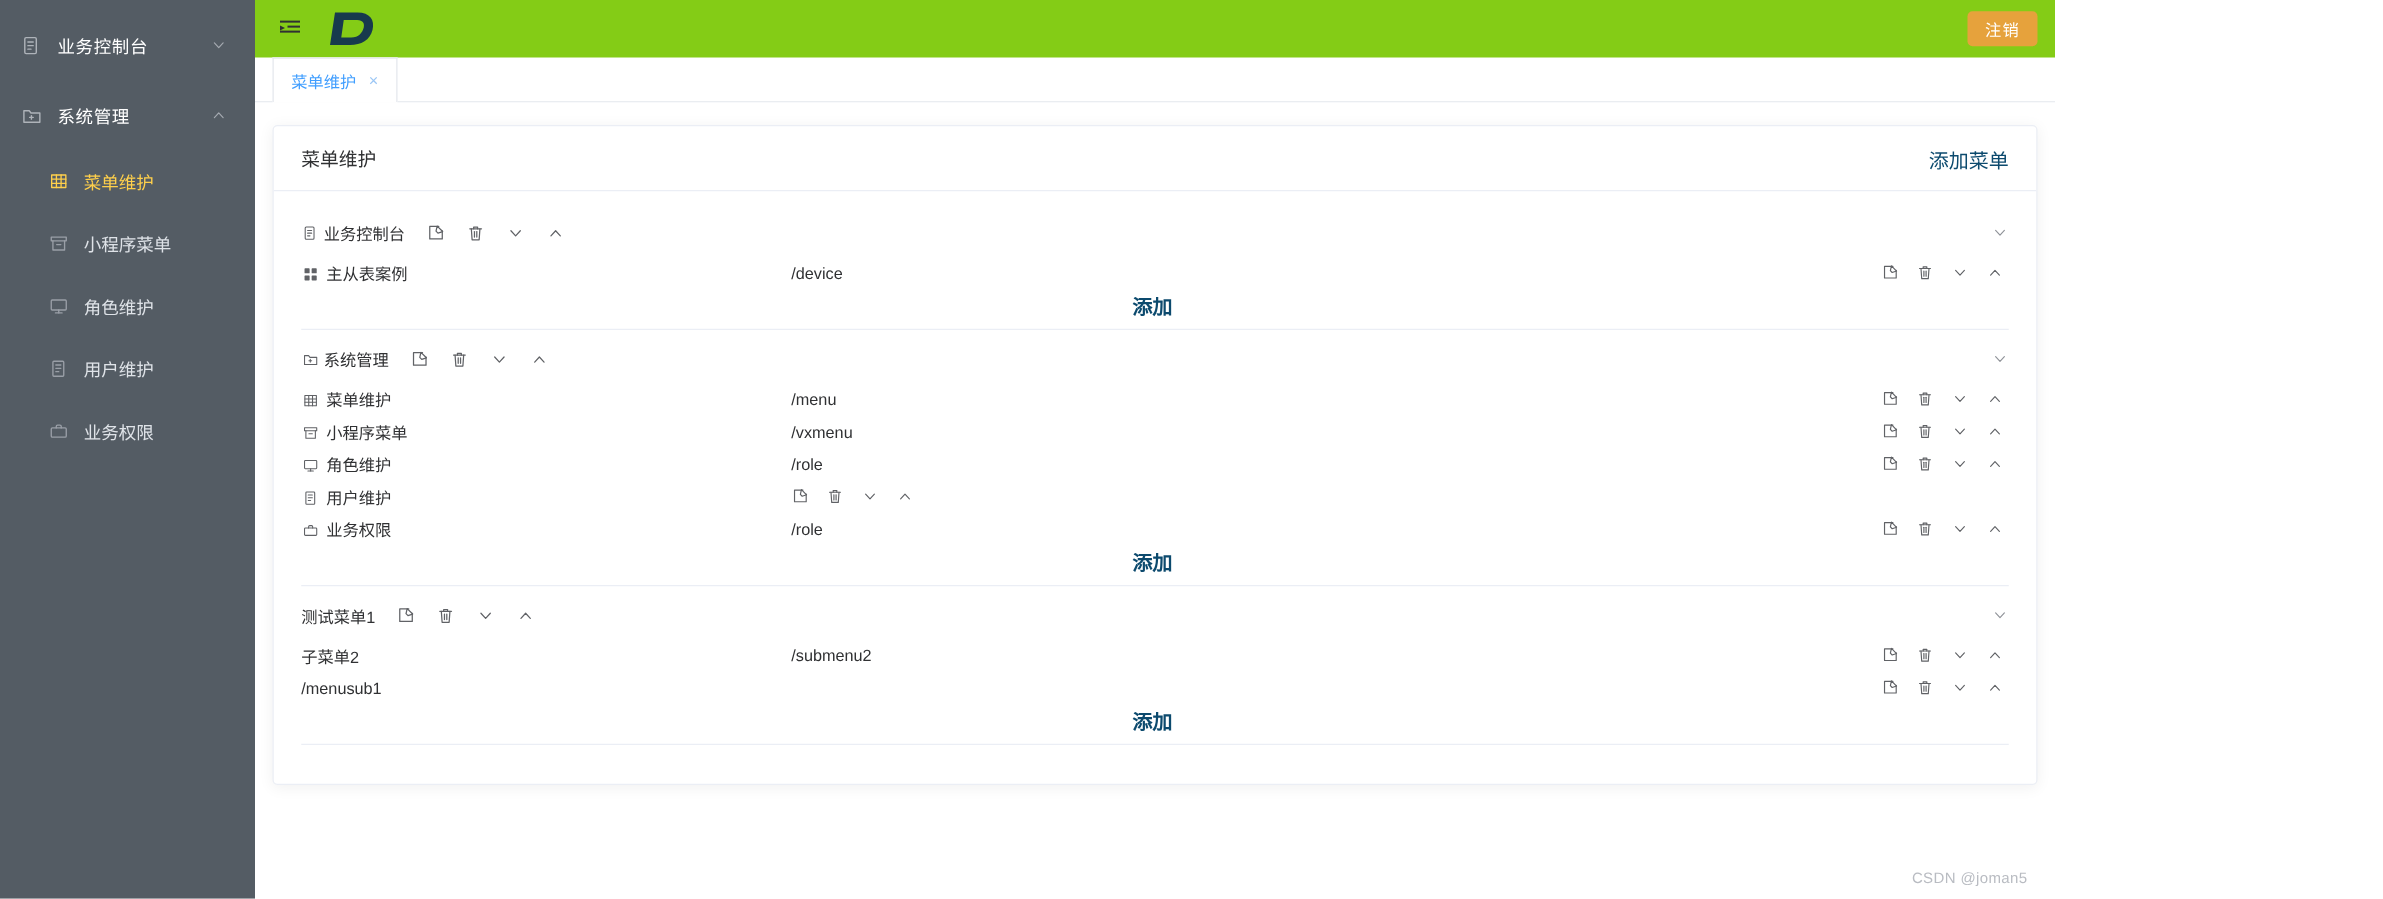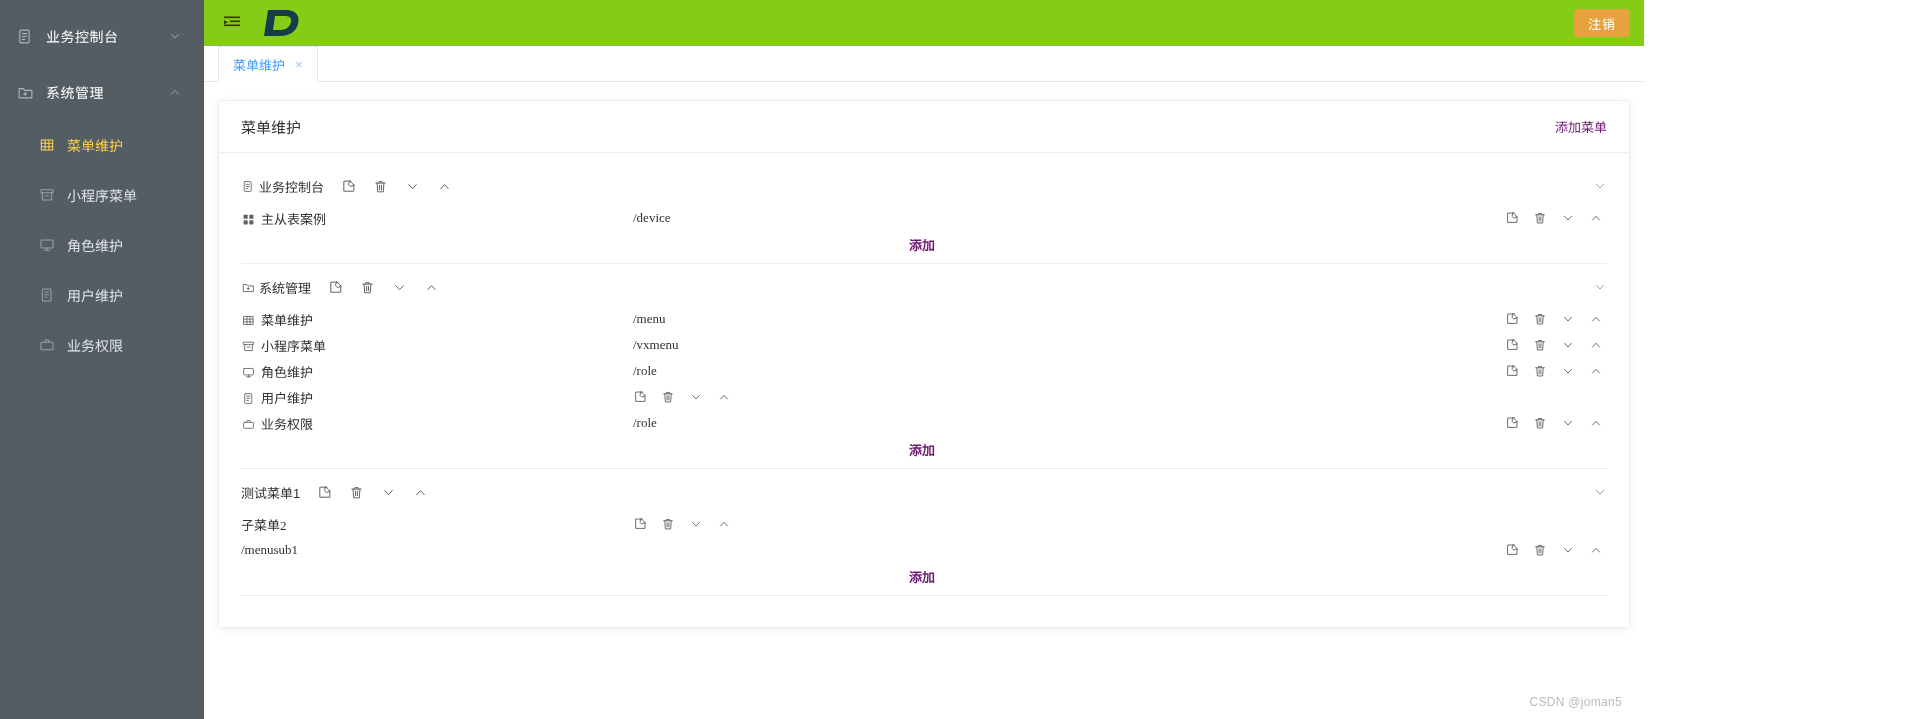--- a/index.html
+++ b/index.html
@@ -166,22 +166,22 @@
     display: flex;
     align-items: center;
     padding: 0 22px;
   }
   .card-title {
     font-size: 15px;
     color: #303133;
   }
   .card-header-spacer { flex: 1 1 auto; }
   .link-blue {
-    color: #701a75;
-    font-size: 13px;
+    color: #0c4a6e;
+    font-size: 16px;
     cursor: pointer;
     user-select: none;
   }
   .card-body { padding: 16px 22px 12px 22px; }
 
   
   .group { margin-bottom: 4px; }
   .group-head {
     display: flex;
     align-items: center;
@@ -201,21 +201,21 @@
   .group-head .gh-spacer { flex: 1 1 auto; }
   .act {
     width: 16px; height: 16px;
     display: inline-flex; align-items: center; justify-content: center;
     color: #606266;
     cursor: pointer;
   }
   .act.small { width: 14px; height: 14px; }
   .chev { color: #606266; cursor: pointer; display: inline-flex; }
 
-  .rows { padding-top: 2px; font-family: Liberation Serif, serif; }
+  .rows { padding-top: 2px; }
   .row {
     display: flex;
     align-items: center;
     height: 26px;
     font-size: 13px;
     color: #303133;
   }
   .row .r-icon {
     width: 14px; height: 14px;
     margin-right: 6px;
@@ -738,20 +738,21 @@
                 <span class="gh-spacer"></span>
                 <span class="chev">
                   <svg width="14" height="14" viewBox="0 0 24 24" fill="none" stroke="#909399" stroke-width="1.6" stroke-linecap="round" stroke-linejoin="round">
                     <polyline points="6,9 12,15.5 18,9"></polyline>
                   </svg>
                 </span>
               </div>
               <div class="rows">
                 <div class="row">
                   <span class="r-name"><span>子菜单2</span></span>
+                  <span class="r-path">/submenu2</span>
                   <span class="r-actions">
                     <span class="act small">
                       <svg width="14" height="14" viewBox="0 0 24 24" fill="none" stroke="#606266" stroke-width="1.6" stroke-linecap="round" stroke-linejoin="round">
                         <path d="M16 3.5H4.5v16H20.5V9"></path>
                         <path d="M14 3 L21 10 L15 12 L12.5 9.5 Z"></path>
                       </svg>
                     </span>
                     <span class="act small">
                       <svg width="14" height="14" viewBox="0 0 24 24" fill="none" stroke="#606266" stroke-width="1.6" stroke-linecap="round" stroke-linejoin="round">
                         <path d="M4.5 6.5h15"></path>

